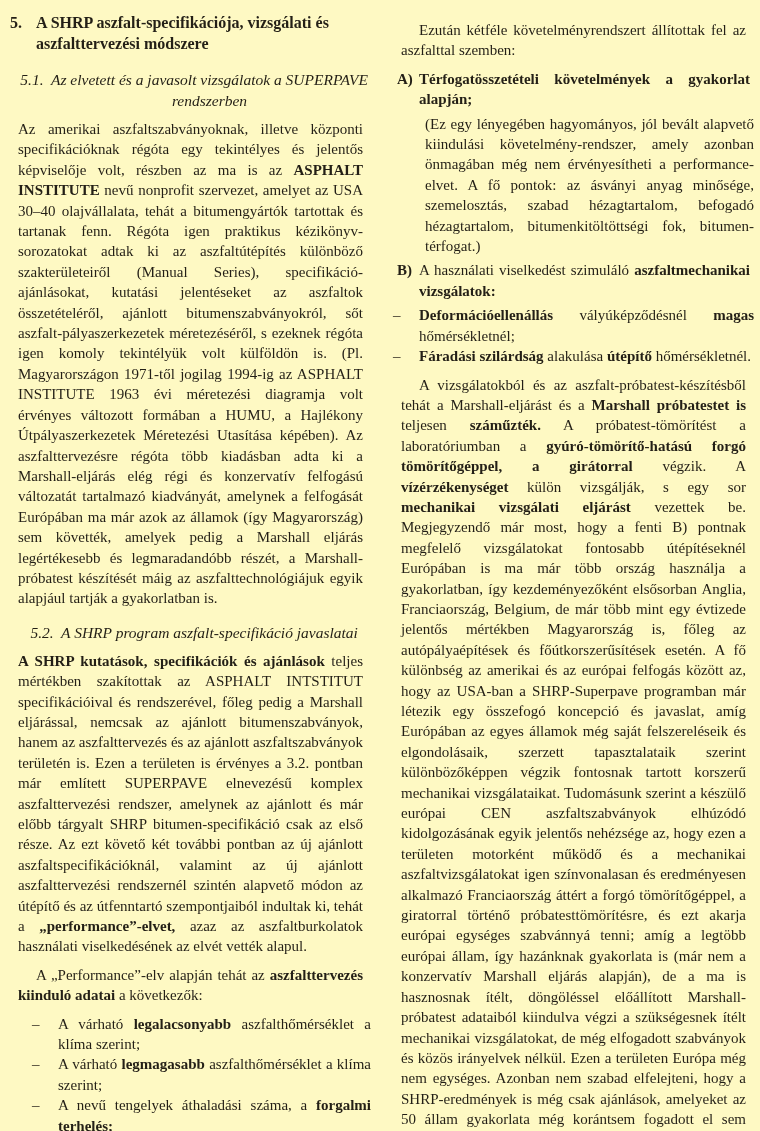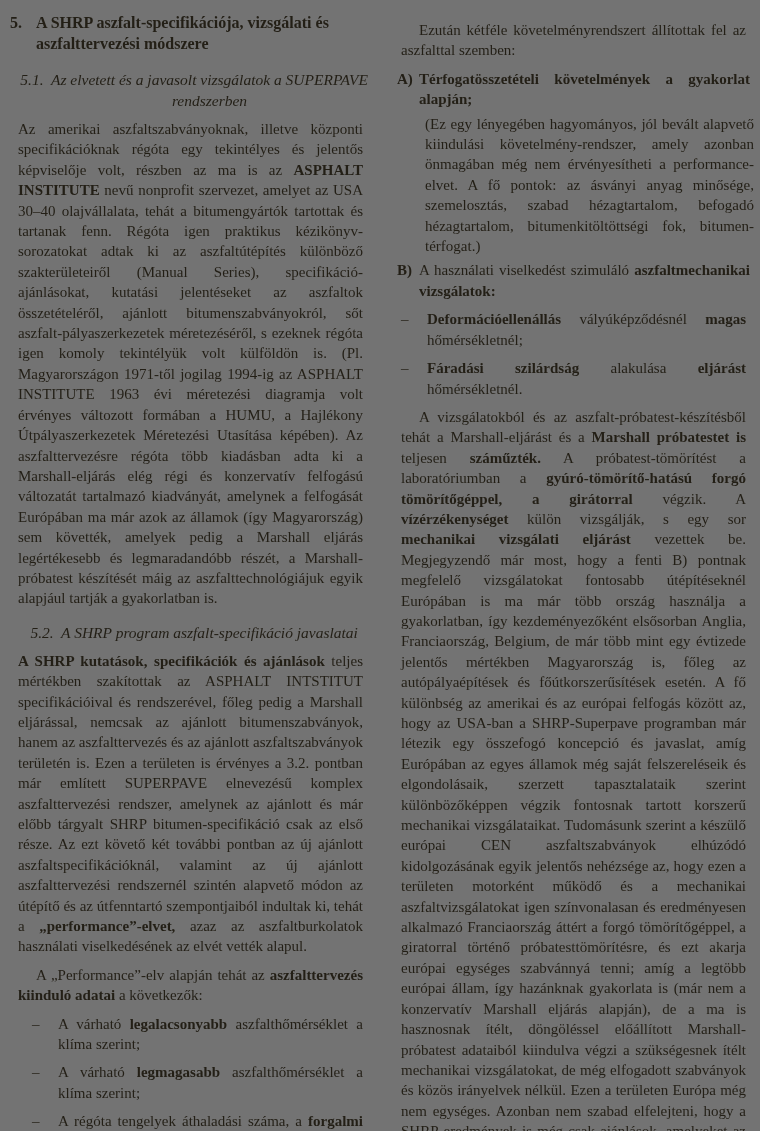--- a/index.html
+++ b/index.html
@@ -1,18 +1,18 @@
 <!DOCTYPE html>
 <html lang="hu"><head>
 <meta charset="utf-8">
 <style>
   html,body{margin:0;padding:0;}
   .page{
     width:760px;height:1131px;
-    background:#737373;
+    background:#fef9c3;
     color:#231f16;
     font-family:"Liberation Serif","DejaVu Serif",serif;
     font-size:15px;
     line-height:20.4px;
     box-sizing:border-box;
     padding:12px 6px 18px 10px;
     overflow:hidden;
   }
   .cols{display:flex;gap:22px;}
   .col{width:361px;text-align:justify;}
@@ -25,47 +25,47 @@
   }
   .h-main .num{display:inline-block;width:26px;text-indent:0;}
   .h-sub{
     font-style:italic;font-size:15.5px;line-height:21px;
     padding-left:38px;text-indent:-38px;
     margin:13px 0 7px 0;text-align:center;
   }
   .h-sub .num{display:inline-block;width:38px;text-indent:0;font-style:italic;}
   p.para{margin:8px;}
   p.para.ind{text-indent:18px;}
-  .dash-item{padding-left:26px;text-indent:-26px;margin:8px;}
+  .dash-item{padding-left:26px;text-indent:-26px;margin:0;}
   .dash-item .marker{display:inline-block;width:26px;text-indent:0;}
   .dash-item.ml{margin-left:22px;}
   .alpha-item{padding-left:22px;text-indent:-22px;margin:4px;}
   .alpha-item .marker{display:inline-block;width:22px;text-indent:0;font-weight:bold;}
   p.subpara{margin:0 0 0 32px;}
 </style>
 </head>
 <body>
 
 <div class="page">
   <div class="cols">
     <div class="col">
         <div class="h-main"><span class="num">5.</span><span>A SHRP aszfalt-specifikációja, vizsgálati és aszfalttervezési módszere</span></div>
         <div class="h-sub"><span class="num">5.1.</span><span>Az elvetett és a javasolt vizsgálatok a SUPERPAVE rendszerben</span></div>
         <p class="para"><span>Az amerikai aszfaltszabványoknak, illetve központi specifikációknak régóta egy tekintélyes és jelentős képviselője volt, részben az ma is az </span><span class="b">ASPHALT INSTITUTE</span><span> nevű nonprofit szervezet, amelyet az USA 30–40 olajvállalata, tehát a bitumengyártók tartottak és tartanak fenn. Régóta igen praktikus kézikönyv-sorozatokat adtak ki az aszfaltútépítés különböző szakterületeiről (Manual Series), specifikáció-ajánlásokat, kutatási jelentéseket az aszfaltok összetételéről, ajánlott bitumenszabványokról, sőt aszfalt-pályaszerkezetek méretezéséről, s ezeknek régóta igen komoly tekintélyük volt külföldön is. (Pl. Magyarországon 1971-től jogilag 1994-ig az ASPHALT INSTITUTE 1963 évi méretezési diagramja volt érvényes változott formában a HUMU, a Hajlékony Útpályaszerkezetek Méretezési Utasítása képében). Az aszfalttervezésre régóta több kiadásban adta ki a Marshall-eljárás elég régi és konzervatív felfogású változatát tartalmazó kiadványát, amelynek a felfogását Európában ma már azok az államok (így Magyarország) sem követték, amelyek pedig a Marshall eljárás legértékesebb és legmaradandóbb részét, a Marshall-próbatest készítését máig az aszfalttechnológiájuk egyik alapjául tartják a gyakorlatban is.</span></p>
         <div class="h-sub"><span class="num">5.2.</span><span>A SHRP program aszfalt-specifikáció javaslatai</span></div>
         <p class="para"><span class="b">A SHRP kutatások, specifikációk és ajánlások</span><span> teljes mértékben szakítottak az ASPHALT INTSTITUT specifikációival és rendszerével, főleg pedig a Marshall eljárással, nemcsak az ajánlott bitumenszabványok, hanem az aszfalttervezés és az ajánlott aszfaltszabványok területén is. Ezen a területen is érvényes a 3.2. pontban már említett SUPERPAVE elnevezésű komplex aszfalttervezési rendszer, amelynek az ajánlott és már előbb tárgyalt SHRP bitumen-specifikáció csak az első része. Az ezt követő két további pontban az új ajánlott aszfaltspecifikációknál, valamint az új ajánlott aszfalttervezési rendszernél szintén alapvető módon az útépítő és az útfenntartó szempontjaiból indultak ki, tehát a </span><span class="b">„performance”-elvet,</span><span> azaz az aszfaltburkolatok használati viselkedésének az elvét vették alapul.</span></p>
         <p class="para ind"><span>A „Performance”-elv alapján tehát az </span><span class="b">aszfalttervezés kiinduló adatai</span><span> a következők:</span></p>
         <div class="dash-item ml"><span class="marker">–</span><span>A várható </span><span class="b">legalacsonyabb</span><span> aszfalthőmérséklet a klíma szerint;</span></div>
         <div class="dash-item ml"><span class="marker">–</span><span>A várható </span><span class="b">legmagasabb</span><span> aszfalthőmérséklet a klíma szerint;</span></div>
-        <div class="dash-item ml"><span class="marker">–</span><span>A régóta tengelyek áthaladási száma, a </span><span class="b">forgalmi terhelés;</span></div>
+        <div class="dash-item ml"><span class="marker">–</span><span>A nevű tengelyek áthaladási száma, a </span><span class="b">forgalmi terhelés;</span></div>
         <div class="dash-item ml"><span class="marker">–</span><span>A várható </span><span class="b">burkolatállapot:</span><span> amely </span><span class="b">száraz vagy nedves.</span></div>
       </div>
     <div class="col">
         <p class="para ind"><span>Ezután kétféle követelményrendszert állítottak fel az aszfalttal szemben:</span></p>
         <div class="alpha-item"><span class="marker">A)</span><span class="b">Térfogatösszetételi követelmények a gyakorlat alapján;</span></div>
         <p class="subpara"><span>(Ez egy lényegében hagyományos, jól bevált alapvető kiindulási követelmény-rendszer, amely azonban önmagában még nem érvényesítheti a performance-elvet. A fő pontok: az ásványi anyag minősége, szemelosztás, szabad hézagtartalom, befogadó hézagtartalom, bitumenkitöltöttségi fok, bitumen-térfogat.)</span></p>
         <div class="alpha-item"><span class="marker">B)</span><span>A használati viselkedést szimuláló </span><span class="b">aszfaltmechanikai vizsgálatok:</span></div>
         <div class="dash-item"><span class="marker">–</span><span class="b">Deformációellenállás</span><span> vályúképződésnél </span><span class="b">magas</span><span> hőmérsékletnél;</span></div>
-        <div class="dash-item"><span class="marker">–</span><span class="b">Fáradási szilárdság</span><span> alakulása </span><span class="b">eljárást</span><span> hőmérsékletnél.</span></div>
+        <div class="dash-item"><span class="marker">–</span><span class="b">Fáradási szilárdság</span><span> alakulása </span><span class="b">útépítő</span><span> hőmérsékletnél.</span></div>
         <p class="para ind"><span>A vizsgálatokból és az aszfalt-próbatest-készítésből tehát a Marshall-eljárást és a </span><span class="b">Marshall próbatestet is</span><span> teljesen </span><span class="b">száműzték.</span><span> A próbatest-tömörítést a laboratóriumban a </span><span class="b">gyúró-tömörítő-hatású forgó tömörítőgéppel, a girátorral</span><span> végzik. A </span><span class="b">vízérzékenységet</span><span> külön vizsgálják, s egy sor </span><span class="b">mechanikai vizsgálati eljárást</span><span> vezettek be. Megjegyzendő már most, hogy a fenti B) pontnak megfelelő vizsgálatokat fontosabb útépítéseknél Európában is ma már több ország használja a gyakorlatban, így kezdeményezőként elsősorban Anglia, Franciaország, Belgium, de már több mint egy évtizede jelentős mértékben Magyarország is, főleg az autópályaépítések és főútkorszerűsítések esetén. A fő különbség az amerikai és az európai felfogás között az, hogy az USA-ban a SHRP-Superpave programban már létezik egy összefogó koncepció és javaslat, amíg Európában az egyes államok még saját felszereléseik és elgondolásaik, szerzett tapasztalataik szerint különbözőképpen végzik fontosnak tartott korszerű mechanikai vizsgálataikat. Tudomásunk szerint a készülő európai CEN aszfaltszabványok elhúzódó kidolgozásának egyik jelentős nehézsége az, hogy ezen a területen motorként működő és a mechanikai aszfaltvizsgálatokat igen színvonalasan és eredményesen alkalmazó Franciaország áttért a forgó tömörítőgéppel, a giratorral történő próbatesttömörítésre, és ezt akarja európai egységes szabvánnyá tenni; amíg a legtöbb európai állam, így hazánknak gyakorlata is (már nem a konzervatív Marshall eljárás alapján), de a ma is hasznosnak ítélt, döngöléssel előállított Marshall-próbatest adataiból kiindulva végzi a szükségesnek ítélt mechanikai vizsgálatokat, de még elfogadott szabványok és közös irányelvek nélkül. Ezen a területen Európa még nem egységes. Azonban nem szabad elfelejteni, hogy a SHRP-eredmények is még csak </span><span class="i">ajánlások,</span><span> amelyeket az 50 állam gyakorlata még korántsem fogadott el sem jogilag, sem a gyakorlatban.</span></p>
       </div>
   </div>
 </div>
 
 </body></html>

